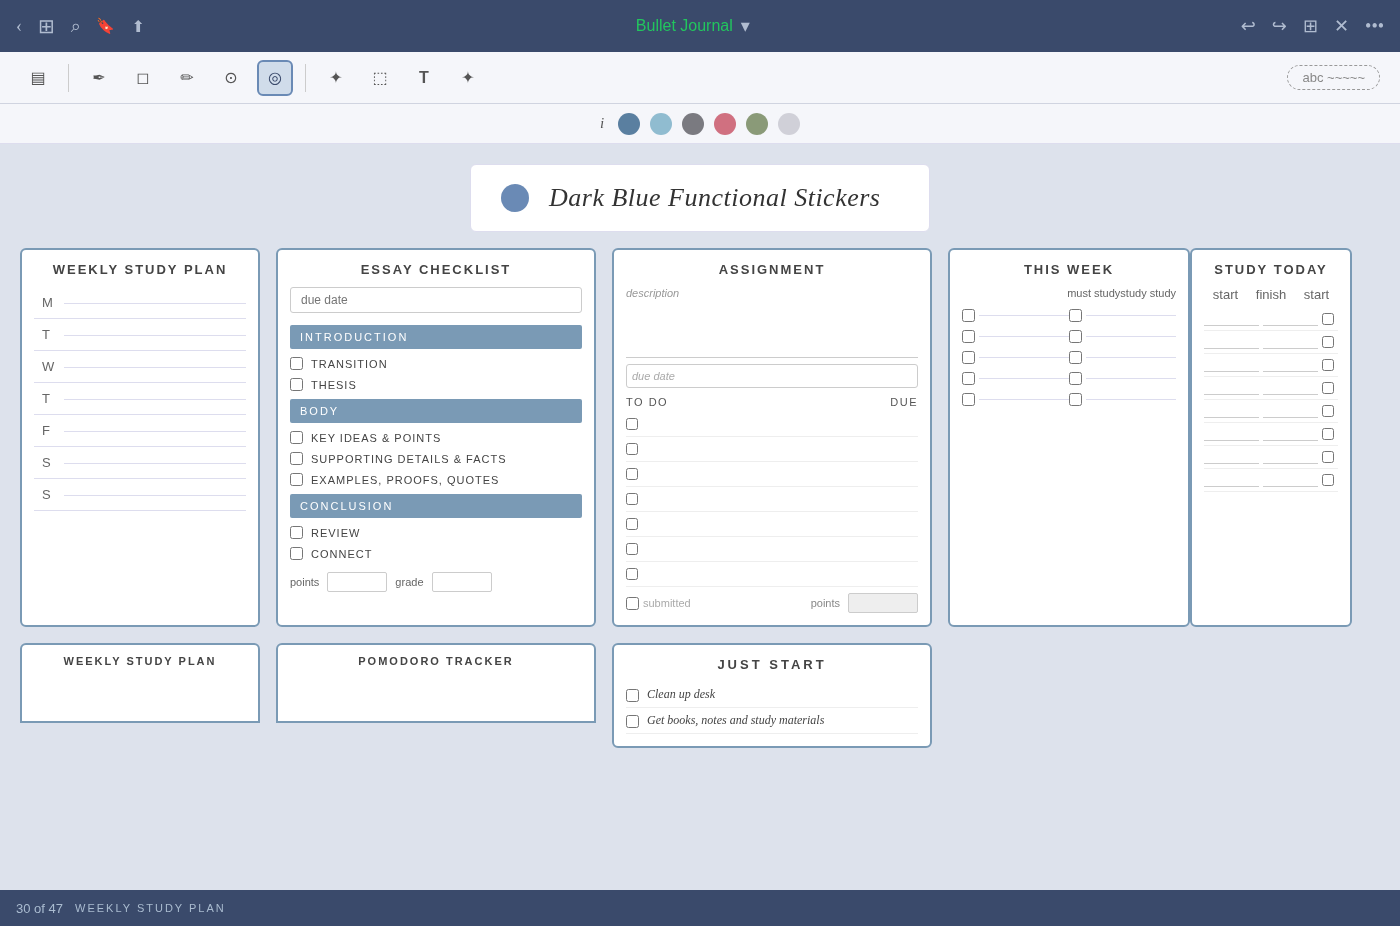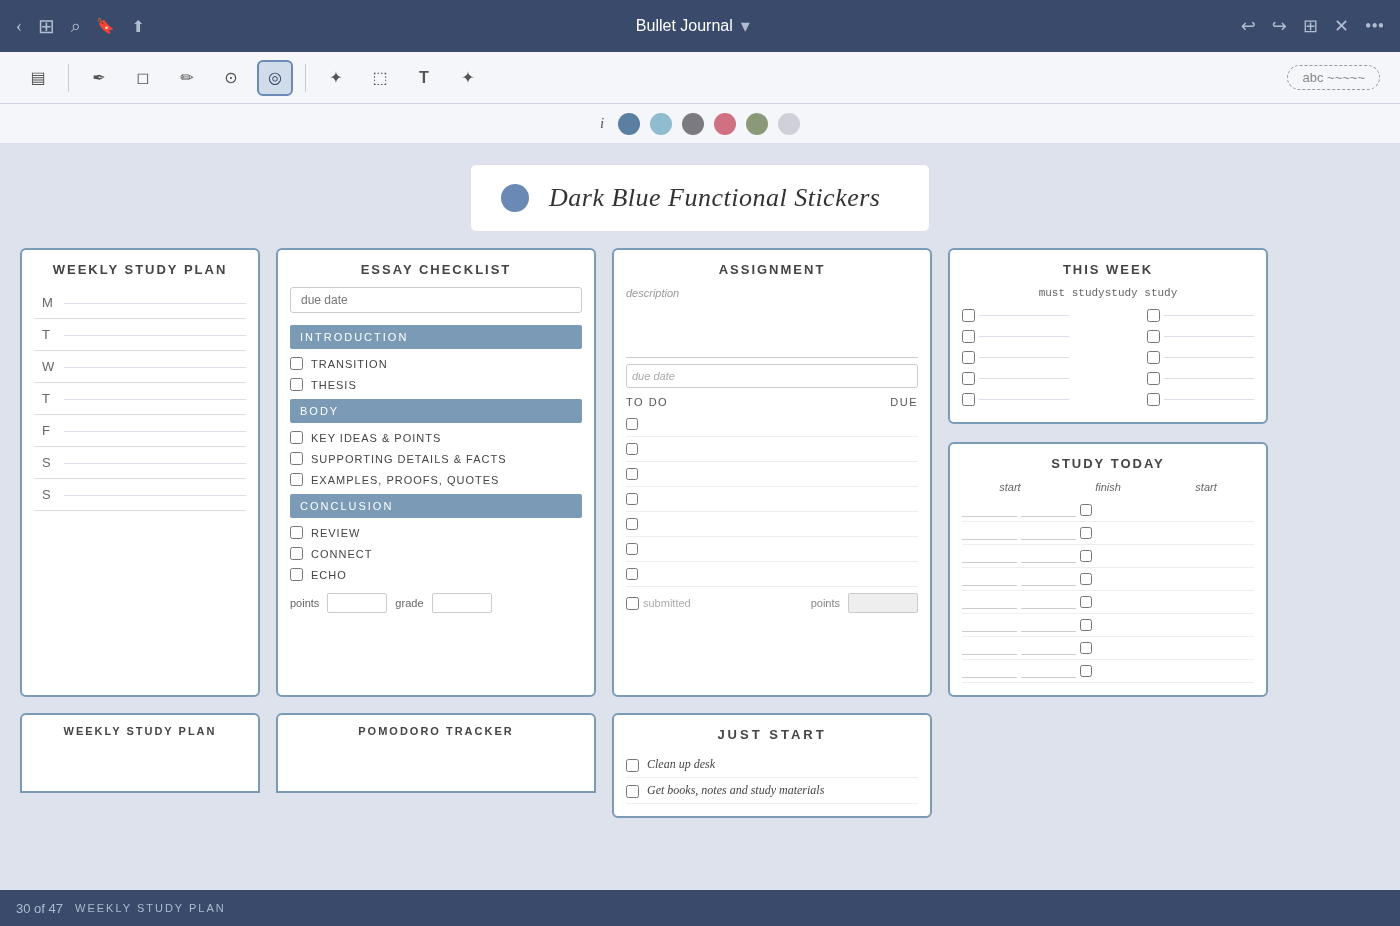--- a/index.html
+++ b/index.html
@@ -15,21 +15,21 @@
       gap: 12px;
     }
     .top-nav-center {
       flex: 1;
       display: flex;
       justify-content: center;
       align-items: center;
       gap: 8px;
     }
     .nav-title {
-      color: #ffffff;
+      color: #22c55e;
       font-size: 16px;
       font-family: sans-serif;
     }
     .nav-icon {
       color: #b0bcd0;
       font-size: 18px;
       cursor: pointer;
     }
 
     
@@ -256,21 +256,21 @@
       justify-content: space-between;
       padding: 4px 0;
     }
 
     
     .st-cols {
       display: flex;
       justify-content: space-around;
       margin-bottom: 6px;
     }
-    .st-col-label { font-size: 11px; color: #666; font-style: italic; }
+    .st-col-label { font-size: 13px; color: #666; }
     .st-row {
       display: flex;
       align-items: center;
       gap: 4px;
       border-bottom: 1px solid #eee;
       padding: 4px 0;
     }
     .st-start-line { width: 55px; height: 14px; border-bottom: 1px solid #ccc; }
     .st-finish-line { width: 55px; height: 14px; border-bottom: 1px solid #ccc; }
     .st-study-line { flex: 1; height: 14px; border-bottom: 1px solid #ccc; }
@@ -443,24 +443,20 @@
       </div>
       <div class="section-header-blue">CONCLUSION</div>
       <div class="checklist-row">
         <input type="checkbox" style="">
         <span class="checklist-label">REVIEW</span>
       </div>
       <div class="checklist-row">
         <input type="checkbox" style="">
         <span class="checklist-label">CONNECT</span>
       </div>
-      <div class="checklist-row">
-        <input type="checkbox" style="">
-        <span class="checklist-label">ECHO</span>
-      </div>
       <div class="points-row">
         <span>points</span>
         <div class="points-box"></div>
         <span>grade</span>
         <div class="grade-box"></div>
       </div>
     </div>
 
     <div class="sticker-card assignment-card">
       <div class="sticker-title">ASSIGNMENT</div>
@@ -510,25 +506,25 @@
         <div class="assign-submitted">
           <input type="checkbox" style="">
           <span>submitted</span>
         </div>
         <div style="flex:1;"></div>
         <span>points</span>
         <div class="assign-points-box"></div>
       </div>
     </div>
 
-    <div style="display:flex;flex-direction:column;gap:18px;">
+    <div style="display:flex;flex-direction:row;gap:0;">
 
       <div class="sticker-card">
         <div class="sticker-title">THIS WEEK</div>
-        <div style="display:flex;justify-content:center;margin-bottom:6px;font-family:Liberation Mono, monospace;">
+        <div style="display:flex;justify-content:flex-end;margin-bottom:6px;">
           <span class="tw-col-label">must study</span>
           <span class="tw-col-label">study study</span>
         </div>
         <div class="tw-row">
           <div style="display:flex;align-items:center;gap:4px;">
             <input type="checkbox" style="width: 13px; height: 13px; accent-color: rgb(122, 154, 181);">
             <div style="width:90px;border-bottom:1px solid #dde;"></div>
           </div>
           <div style="display:flex;align-items:center;gap:4px;">
             <input type="checkbox" style="width: 13px; height: 13px; accent-color: rgb(122, 154, 181);">

